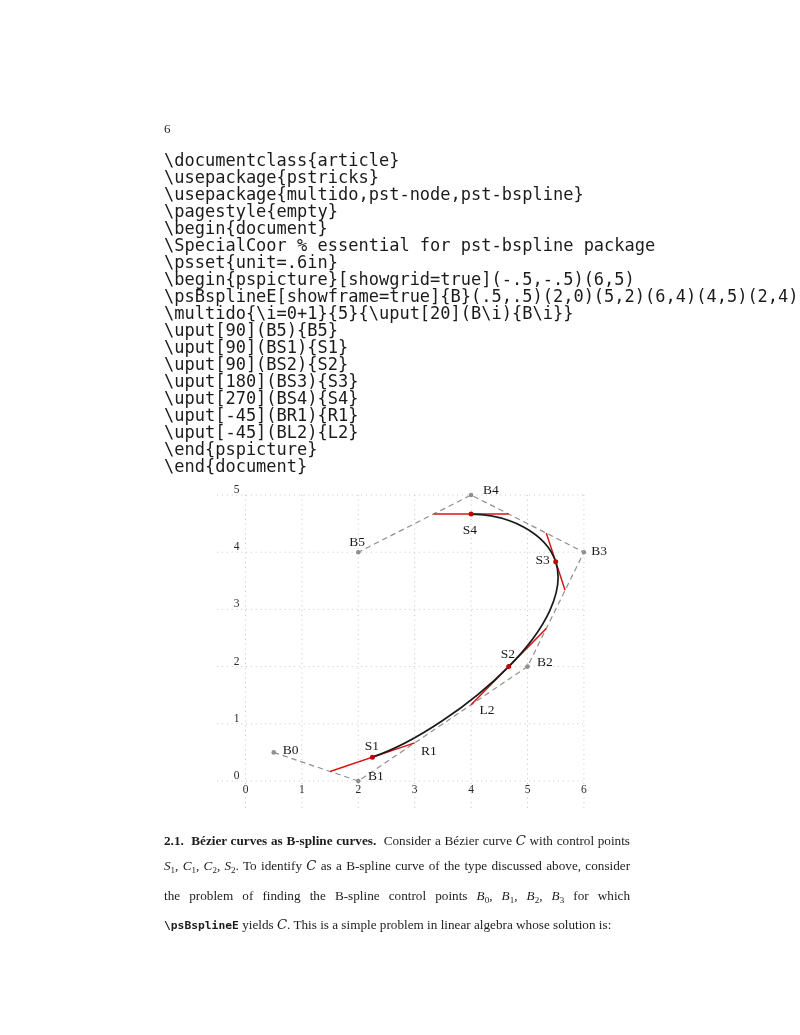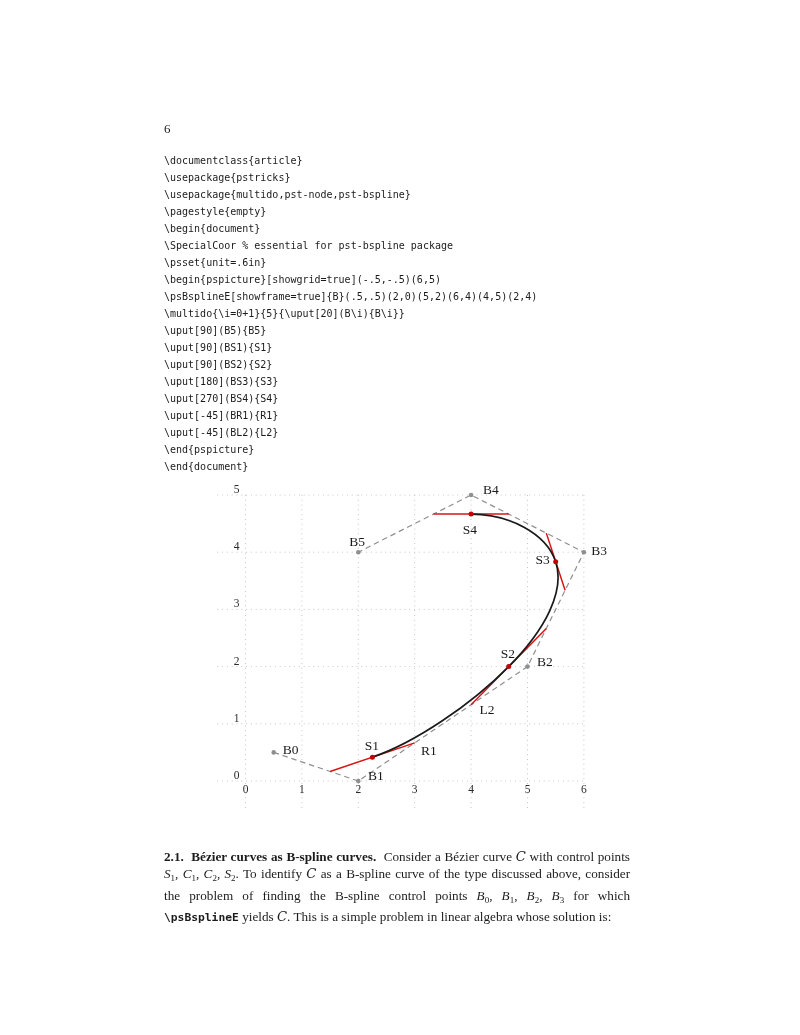--- a/index.html
+++ b/index.html
@@ -13,36 +13,36 @@
     color:#1c1c1c;
     overflow:hidden;
   }
   .pagenum{
     position:absolute;left:164px;top:121px;
     font-size:13px;
   }
   .code{
     position:absolute;left:164px;top:152px;
     font-family:"DejaVu Sans Mono","Liberation Mono",monospace;
-    font-size:10px;line-height:17px;
+    font-size:17px;line-height:17px;
     color:#1b1b1b;
     white-space:pre;
   }
   .chart{
     position:absolute;left:200px;top:474px;width:430px;height:345px;
   }
   #plot-svg text{
     font-family:"Liberation Serif","DejaVu Serif",serif;
     fill:#1a1a1a;
   }
   #plot-svg text.tick{font-size:11.5px;fill:#2a2a2a;}
   #plot-svg text.plabel{font-size:13.5px;}
   .para{
-    position:absolute;left:164px;top:848px;width:466px;
-    font-size:13.2px;line-height:17px;
+    position:absolute;left:164px;top:828px;width:466px;
+    font-size:13.2px;line-height:25px;
     text-align:justify;
   }
   .para span.b{font-weight:bold;}
   .para span.i{font-style:italic;}
   .para span.sc{font-style:italic;font-family:"DejaVu Serif",serif;}
   .para span.sub{font-size:9px;vertical-align:-2.5px;}
   .para span.tt{
     font-family:"DejaVu Sans Mono","Liberation Mono",monospace;
     font-size:11.3px;font-weight:600;
   }

